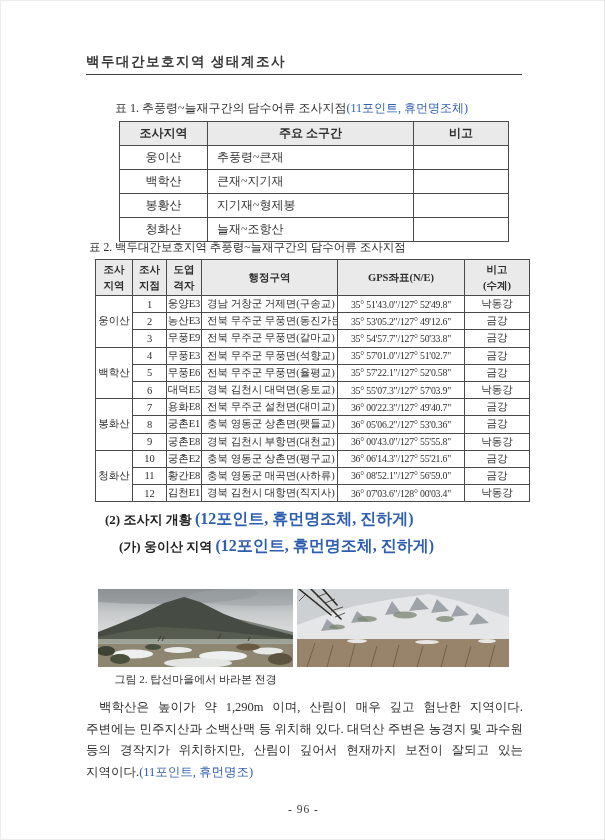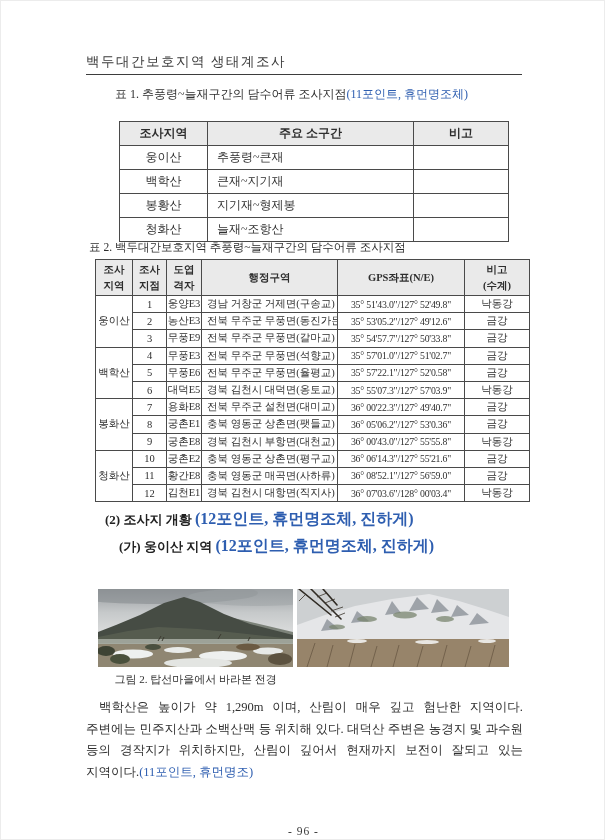--- a/index.html
+++ b/index.html
@@ -3,23 +3,23 @@
 <meta charset="utf-8">
 <style>
   *{margin:0;padding:0;box-sizing:border-box;}
   html,body{background:#ffffff;}
   .page{
     position:relative;width:605px;height:840px;background:#ffffff;
     font-family:"Liberation Serif","DejaVu Serif",serif;color:#2e2e2e;
     overflow:hidden;border:1px solid #ececec;
   }
   .abs{position:absolute;}
-  .running-head{left:85px;top:52px;font-size:13.5px;letter-spacing:1.5px;color:#3a3a3a;}
+  .running-head{left:85px;top:52px;font-size:13.5px;letter-spacing:1.5px;color:#3a3a3a;font-weight:bold;}
   .head-rule{left:85px;top:73px;width:436px;border-top:1.6px solid #3d3d3d;height:0;}
-  .t1-title{left:114px;top:85px;font-size:12px;white-space:nowrap;}
+  .t1-title{left:114px;top:99px;font-size:12px;white-space:nowrap;}
   .t2-title{left:88px;top:239px;font-size:11.5px;white-space:nowrap;text-align:right;}
   .annotation{color:#2e5eb0;}
   table{border-collapse:collapse;table-layout:fixed;}
   .t1-wrap{left:118px;top:120px;}
   .t1{width:389px;}
   .t1 th,.t1 td{border:1px solid #4a4a4a;font-size:12px;height:24px;text-align:center;vertical-align:middle;white-space:nowrap;overflow:hidden;}
   .t1 thead th{background:#eaeaea;font-weight:bold;}
   .t1 td.left{text-align:left;padding-left:9px;margin-top:48px;}
   .t2-wrap{left:94px;top:258px;font-family:Liberation Serif, serif;}
   .t2{width:434px;}
@@ -33,21 +33,21 @@
   .sec-heading .annotation{font-size:16px;}
   .sec2{left:104px;top:508px;}
   .sec2a{left:118px;top:535px;}
   .photo{overflow:hidden;background:#cfd1d2;}
   .photo-left{left:97px;top:588px;width:195px;height:78px;}
   .photo-right{left:296px;top:588px;width:212px;height:78px;}
   .caption{font-size:11px;text-align:center;color:#2e2e2e;white-space:nowrap;}
   .cap-left{left:97px;top:671px;width:195px;}
   .cap-right{left:296px;top:671px;width:212px;}
   .body-par{left:85px;top:696px;width:437px;font-size:12.5px;line-height:21.5px;text-align:justify;text-indent:13px;word-break:keep-all;}
-  .page-num{left:0;top:824px;width:605px;text-align:center;font-size:11.5px;letter-spacing:1px;color:#3a3a3a;}
+  .page-num{left:0;top:802px;width:605px;text-align:center;font-size:11.5px;letter-spacing:1px;color:#3a3a3a;}
 </style>
 </head>
 <body>
 
 <div class="page">
 
   <div class="abs running-head">백두대간보호지역 생태계조사</div>
   <div class="abs head-rule"></div>
 
   <div class="abs t1-title">

